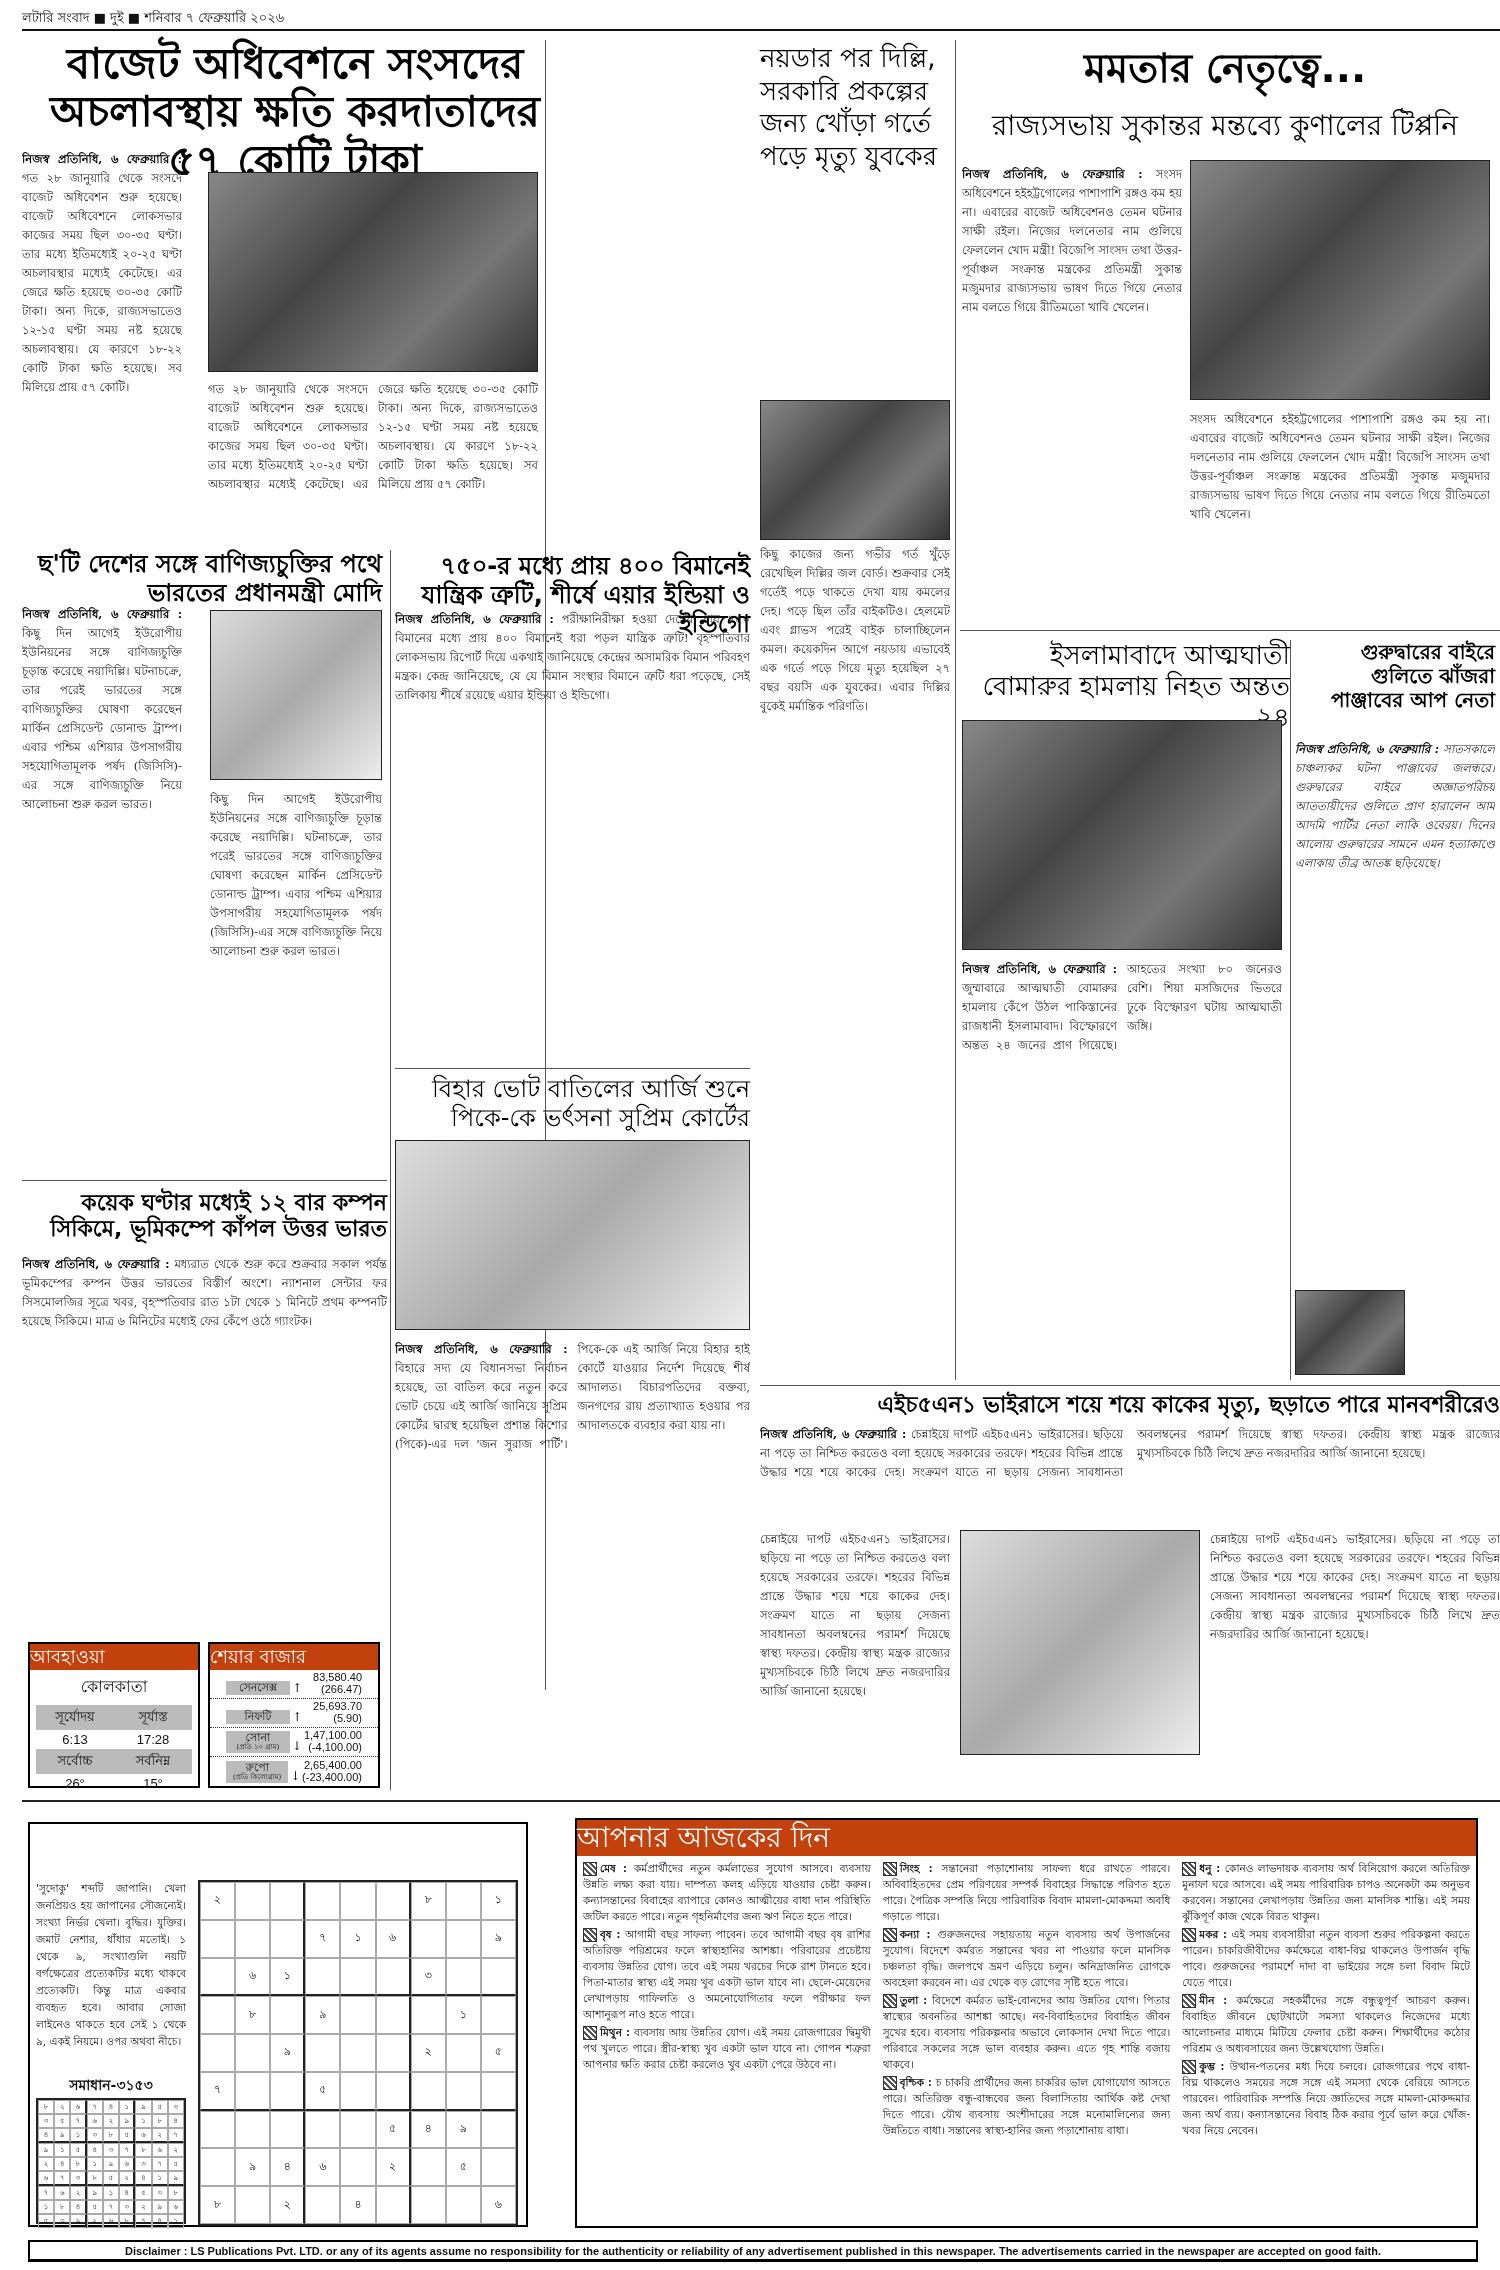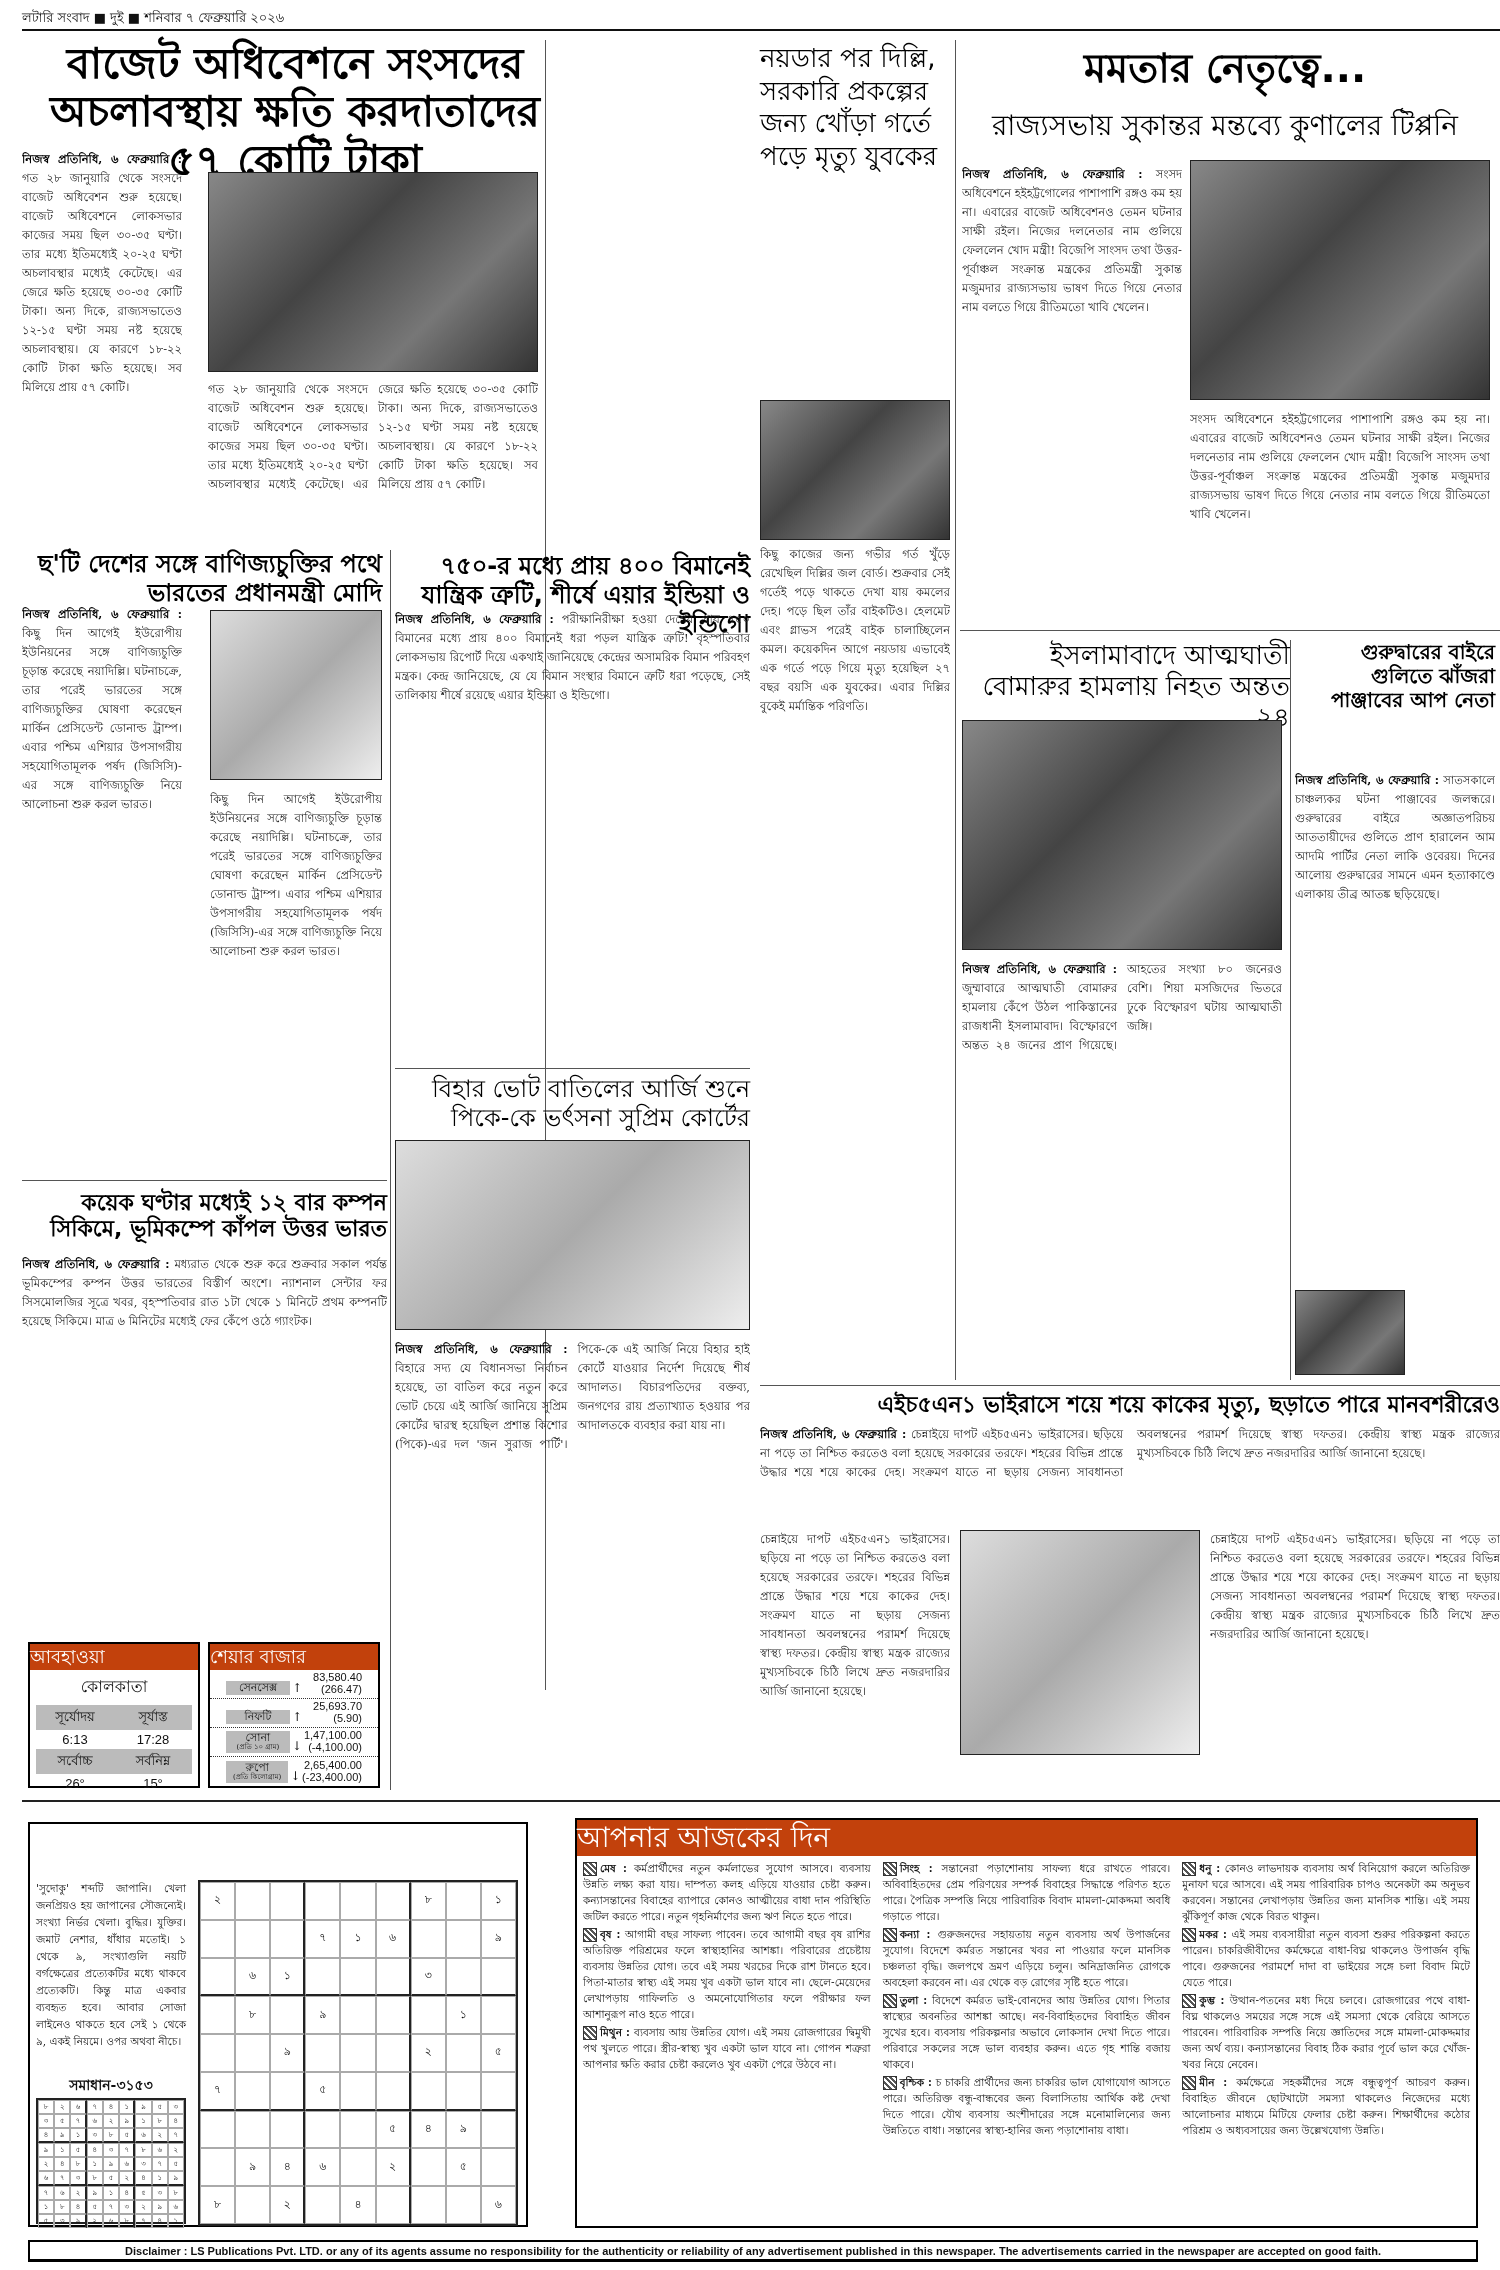--- a/index.html
+++ b/index.html
@@ -109,21 +109,21 @@
 
 <div class="abs h-sec" style="left:960px;top:640px;width:330px;font-size:26px;font-weight:normal;">ইসলামাবাদে আত্মঘাতী বোমারুর হামলায় নিহত অন্তত ২৪</div>
 <div class="abs photo" style="left:962px;top:720px;width:320px;height:230px;"></div>
 <div class="abs body-text" style="left:962px;top:960px;width:320px;height:420px;overflow:hidden;column-count:2;column-gap:10px;">
   <span class="byline">নিজস্ব প্রতিনিধি, ৬ ফেব্রুয়ারি :</span>
   <span>জুম্মাবারে আত্মঘাতী বোমারুর হামলায় কেঁপে উঠল পাকিস্তানের রাজধানী ইসলামাবাদ। বিস্ফোরণে অন্তত ২৪ জনের প্রাণ গিয়েছে। আহতের সংখ্যা ৮০ জনেরও বেশি। শিয়া মসজিদের ভিতরে ঢুকে বিস্ফোরণ ঘটায় আত্মঘাতী জঙ্গি।</span>
 </div>
 <div class="abs vrule" style="left:1290px;top:640px;height:740px;"></div>
 
 <div class="abs h-sec" style="left:1295px;top:640px;width:200px;font-size:20px;">গুরুদ্বারের বাইরে গুলিতে ঝাঁজরা পাঞ্জাবের আপ নেতা</div>
-<div class="abs body-text" style="left:1295px;top:771px;width:200px;height:540px;overflow:hidden;">
+<div class="abs body-text" style="left:1295px;top:740px;width:200px;height:540px;overflow:hidden;font-style:italic;">
   <span class="byline">নিজস্ব প্রতিনিধি, ৬ ফেব্রুয়ারি :</span>
   <span>সাতসকালে চাঞ্চল্যকর ঘটনা পাঞ্জাবের জলন্ধরে। গুরুদ্বারের বাইরে অজ্ঞাতপরিচয় আততায়ীদের গুলিতে প্রাণ হারালেন আম আদমি পার্টির নেতা লাকি ওবেরয়। দিনের আলোয় গুরুদ্বারের সামনে এমন হত্যাকাণ্ডে এলাকায় তীব্র আতঙ্ক ছড়িয়েছে।</span>
 </div>
 <div class="abs photo" style="left:1295px;top:1290px;width:110px;height:85px;"></div>
 <div class="abs hrule" style="left:760px;top:1385px;width:740px;"></div>
 
 <div class="abs hrule" style="left:22px;top:1180px;width:365px;"></div>
 <div class="abs h-sec" style="left:22px;top:1190px;width:365px;font-size:22px;">কয়েক ঘণ্টার মধ্যেই ১২ বার কম্পন সিকিমে, ভূমিকম্পে কাঁপল উত্তর ভারত</div>
 <div class="abs body-text" style="left:22px;top:1255px;width:365px;height:380px;overflow:hidden;">
   <span class="byline">নিজস্ব প্রতিনিধি, ৬ ফেব্রুয়ারি :</span>
@@ -374,19 +374,19 @@
       </div>
       <div>
         <div class="item"><span class="zicon"></span><span class="sign">সিংহ : </span><span>সন্তানেরা পড়াশোনায় সাফল্য ধরে রাখতে পারবে। অবিবাহিতদের প্রেম পরিণয়ের সম্পর্ক বিবাহের সিদ্ধান্তে পরিণত হতে পারে। পৈত্রিক সম্পত্তি নিয়ে পারিবারিক বিবাদ মামলা-মোকদ্দমা অবধি গড়াতে পারে।</span></div>
         <div class="item"><span class="zicon"></span><span class="sign">কন্যা : </span><span>গুরুজনদের সহায়তায় নতুন ব্যবসায় অর্থ উপার্জনের সুযোগ। বিদেশে কর্মরত সন্তানের খবর না পাওয়ার ফলে মানসিক চঞ্চলতা বৃদ্ধি। জলপথে ভ্রমণ এড়িয়ে চলুন। অনিদ্রাজনিত রোগকে অবহেলা করবেন না। এর থেকে বড় রোগের সৃষ্টি হতে পারে।</span></div>
         <div class="item"><span class="zicon"></span><span class="sign">তুলা : </span><span>বিদেশে কর্মরত ভাই-বোনদের আয় উন্নতির যোগ। পিতার স্বাস্থ্যের অবনতির আশঙ্কা আছে। নব-বিবাহিতদের বিবাহিত জীবন সুখের হবে। ব্যবসায় পরিকল্পনার অভাবে লোকসান দেখা দিতে পারে। পরিবারে সকলের সঙ্গে ভাল ব্যবহার করুন। এতে গৃহ শান্তি বজায় থাকবে।</span></div>
         <div class="item"><span class="zicon"></span><span class="sign">বৃশ্চিক : </span><span>চ চাকরি প্রার্থীদের জন্য চাকরির ভাল যোগাযোগ আসতে পারে। অতিরিক্ত বন্ধু-বান্ধবের জন্য বিলাসিতায় আর্থিক কষ্ট দেখা দিতে পারে। যৌথ ব্যবসায় অংশীদারের সঙ্গে মনোমালিন্যের জন্য উন্নতিতে বাধা। সন্তানের স্বাস্থ্য-হানির জন্য পড়াশোনায় বাধা।</span></div>
       </div>
       <div>
         <div class="item"><span class="zicon"></span><span class="sign">ধনু : </span><span>কোনও লাভদায়ক ব্যবসায় অর্থ বিনিয়োগ করলে অতিরিক্ত মুনাফা ঘরে আসবে। এই সময় পারিবারিক চাপও অনেকটা কম অনুভব করবেন। সন্তানের লেখাপড়ায় উন্নতির জন্য মানসিক শান্তি। এই সময় ঝুঁকিপূর্ণ কাজ থেকে বিরত থাকুন।</span></div>
         <div class="item"><span class="zicon"></span><span class="sign">মকর : </span><span>এই সময় ব্যবসায়ীরা নতুন ব্যবসা শুরুর পরিকল্পনা করতে পারেন। চাকরিজীবীদের কর্মক্ষেত্রে বাধা-বিঘ্ন থাকলেও উপার্জন বৃদ্ধি পাবে। গুরুজনের পরামর্শে দাদা বা ভাইয়ের সঙ্গে চলা বিবাদ মিটে যেতে পারে।</span></div>
+        <div class="item"><span class="zicon"></span><span class="sign">মীন : </span><span>কর্মক্ষেত্রে সহকর্মীদের সঙ্গে বন্ধুত্বপূর্ণ আচরণ করুন। বিবাহিত জীবনে ছোটখাটো সমস্যা থাকলেও নিজেদের মধ্যে আলোচনার মাধ্যমে মিটিয়ে ফেলার চেষ্টা করুন। শিক্ষার্থীদের কঠোর পরিশ্রম ও অধ্যবসায়ের জন্য উল্লেখযোগ্য উন্নতি।</span></div>
         <div class="item"><span class="zicon"></span><span class="sign">কুম্ভ : </span><span>উত্থান-পতনের মধ্য দিয়ে চলবে। রোজগারের পথে বাধা-বিঘ্ন থাকলেও সময়ের সঙ্গে সঙ্গে এই সমস্যা থেকে বেরিয়ে আসতে পারবেন। পারিবারিক সম্পত্তি নিয়ে জ্ঞাতিদের সঙ্গে মামলা-মোকদ্দমার জন্য অর্থ ব্যয়। কন্যাসন্তানের বিবাহ ঠিক করার পূর্বে ভাল করে খোঁজ-খবর নিয়ে নেবেন।</span></div>
-        <div class="item"><span class="zicon"></span><span class="sign">মীন : </span><span>কর্মক্ষেত্রে সহকর্মীদের সঙ্গে বন্ধুত্বপূর্ণ আচরণ করুন। বিবাহিত জীবনে ছোটখাটো সমস্যা থাকলেও নিজেদের মধ্যে আলোচনার মাধ্যমে মিটিয়ে ফেলার চেষ্টা করুন। শিক্ষার্থীদের কঠোর পরিশ্রম ও অধ্যবসায়ের জন্য উল্লেখযোগ্য উন্নতি।</span></div>
       </div>
     </div>
 </div>
 
 <div class="abs disc">Disclaimer : LS Publications Pvt. LTD. or any of its agents assume no responsibility for the authenticity or reliability of any advertisement published in this newspaper. The advertisements carried in the newspaper are accepted on good faith.</div>
 
 </body></html>

